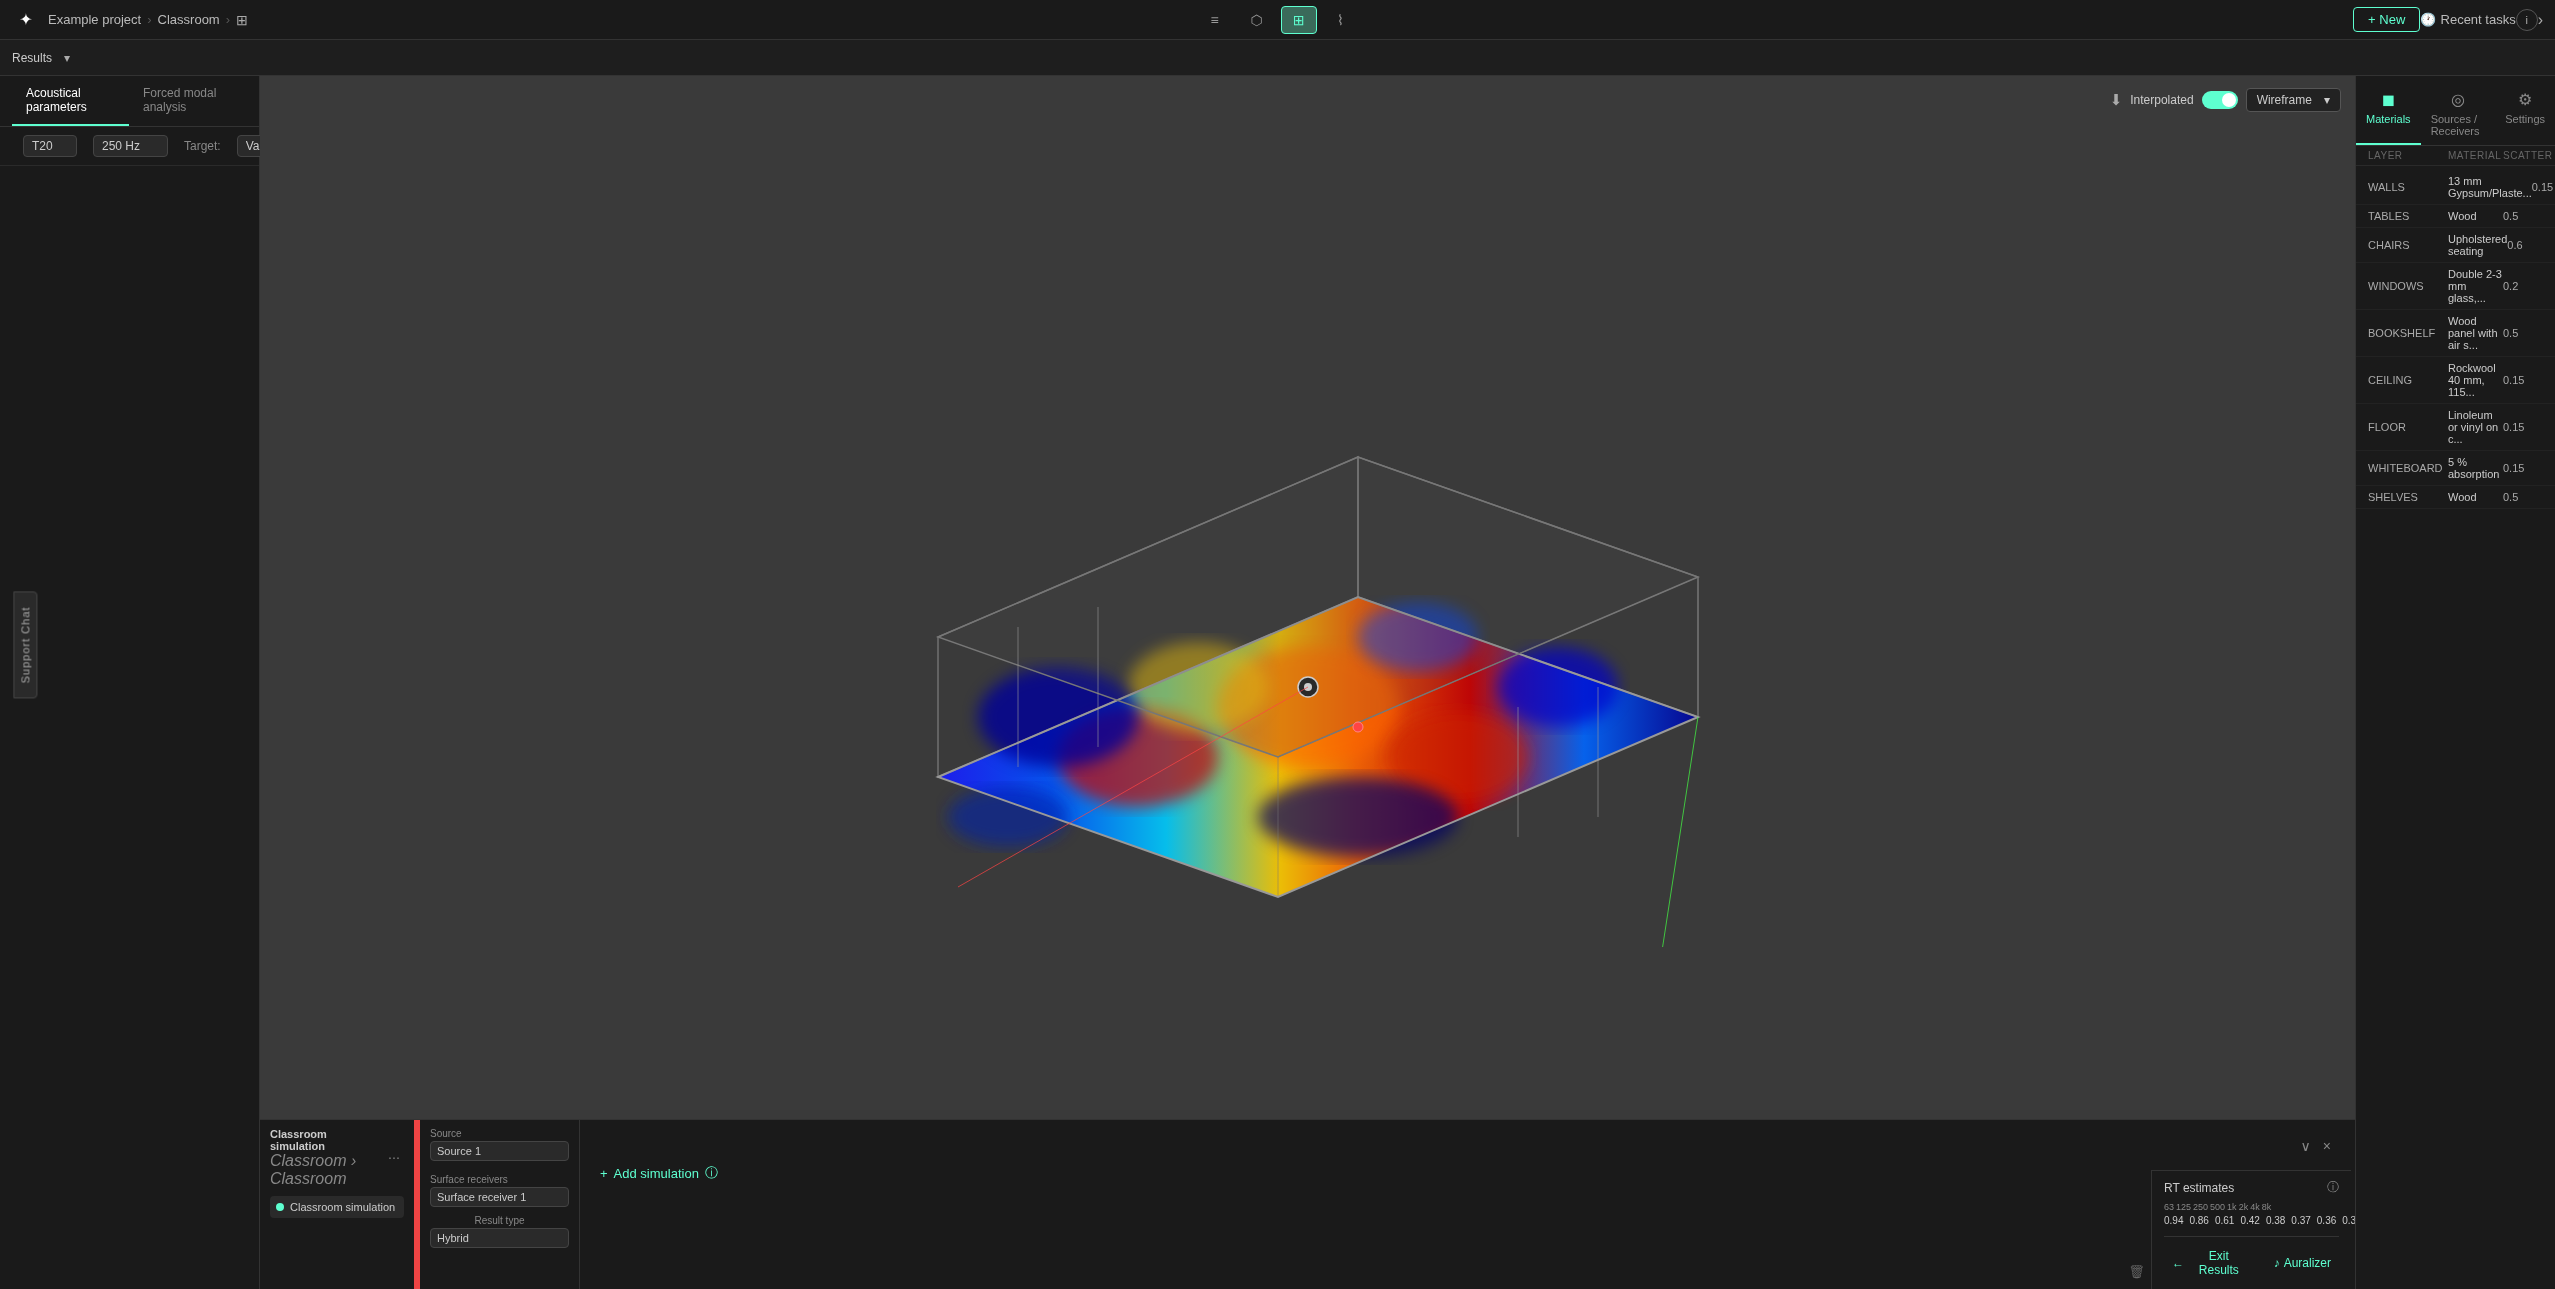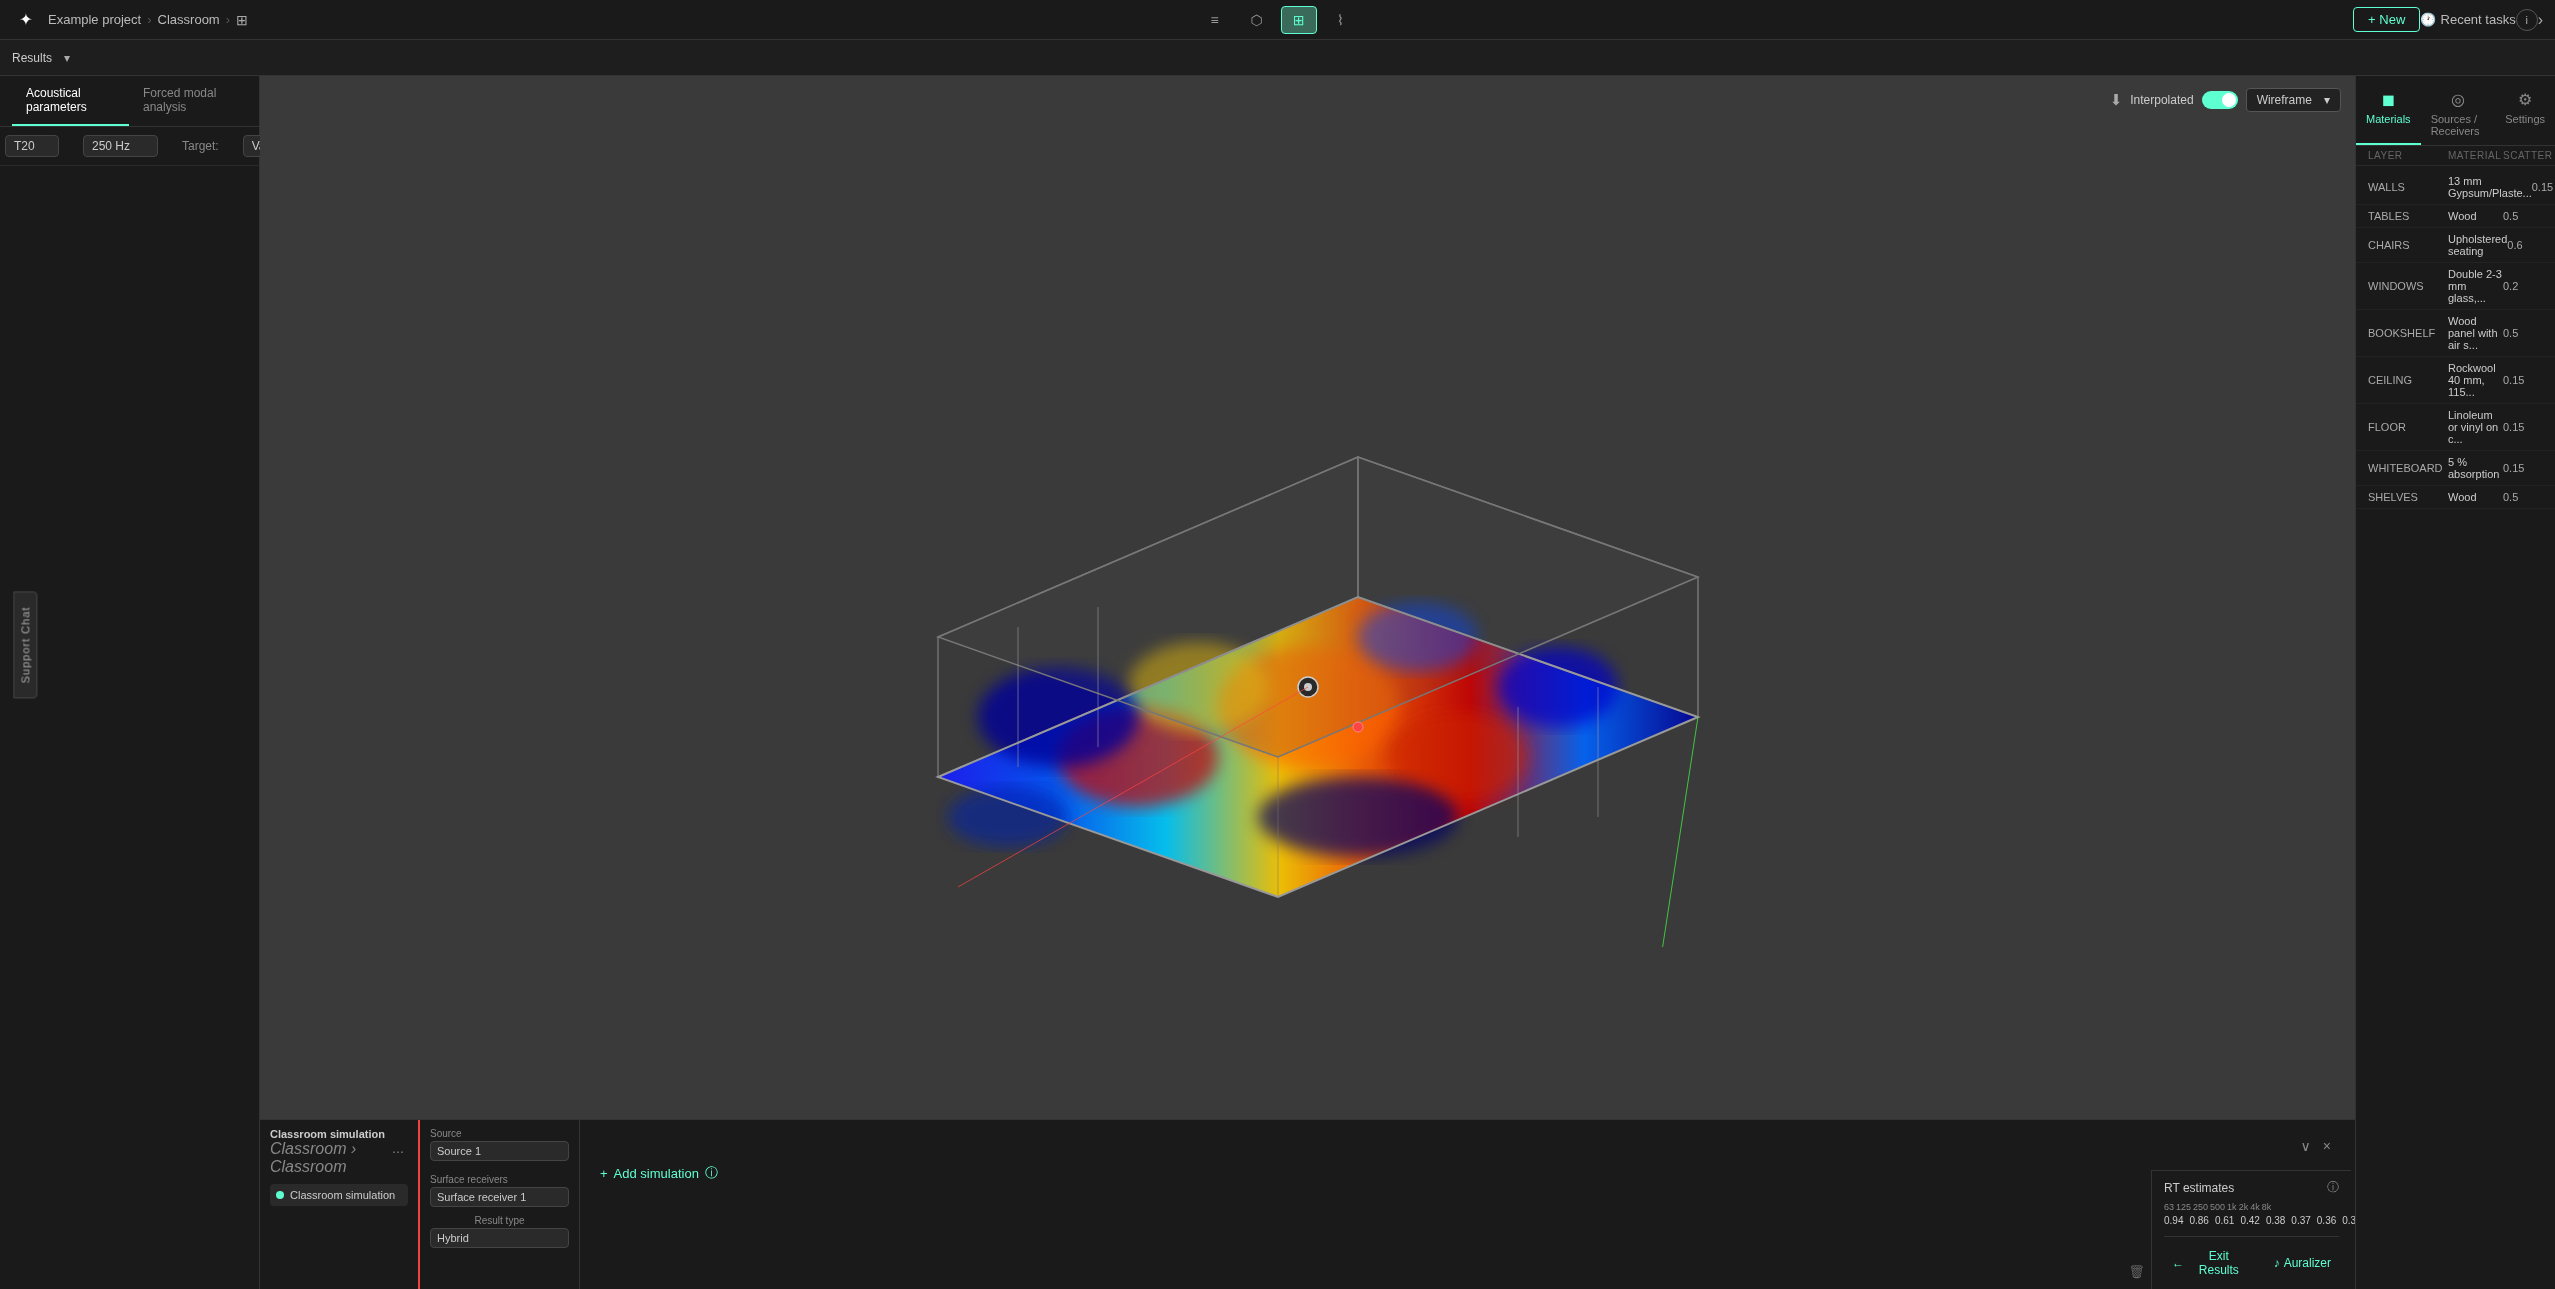--- a/index.html
+++ b/index.html
@@ -163,22 +163,22 @@
     }
     .panel-tab.active {
       color: #fff;
       border-bottom: 2px solid #5effd0;
     }
 
     
     .params-bar {
       display: flex;
       align-items: center;
-      padding: 8px 5px;
-      gap: 24px;
+      padding: 8px 23px;
+      gap: 16px;
       border-bottom: 1px solid #2a2a2a;
     }
     .select-sm {
       background: #2a2a2a;
       border: 1px solid #444;
       color: #ccc;
       border-radius: 4px;
       padding: 3px 8px;
       font-size: 12px;
       cursor: pointer;
@@ -581,21 +581,21 @@
       <div class="scale-title">T20 [s] at 250 Hz</div>
     </div>
 
     <div class="grid-info">
       <div>Grid size: 1×1 m</div>
       <div>Volume: 209.16 m³</div>
     </div>
 
     <div style="position:absolute;bottom:0;left:0;right:0;height:170px;background:#1a1a1a;border-top:1px solid #333;display:flex;">
 
-      <div style="width:160px;border-right:2px solid #ef4444;padding:8px 10px;flex-shrink:0;">
+      <div style="width:160px;border-right:6px solid #ef4444;padding:8px 10px;flex-shrink:0;">
         <div style="display:flex;justify-content:space-between;align-items:center;margin-bottom:2px;">
           <div>
             <div style="color:#ccc;font-size:11px;font-weight:bold;">Classroom simulation</div>
             <div style="color:#888;font-size:16px;font-style:italic;">Classroom › Classroom</div>
           </div>
           <div style="display:flex;gap:2px;">
             <button class="ctrl-btn" style="font-size:12px;color:#888;">⋯</button>
           </div>
         </div>
         <div style="display:flex;align-items:center;gap:6px;padding:5px 6px;background:#2a2a2a;border-radius:4px;margin-top:8px;">

